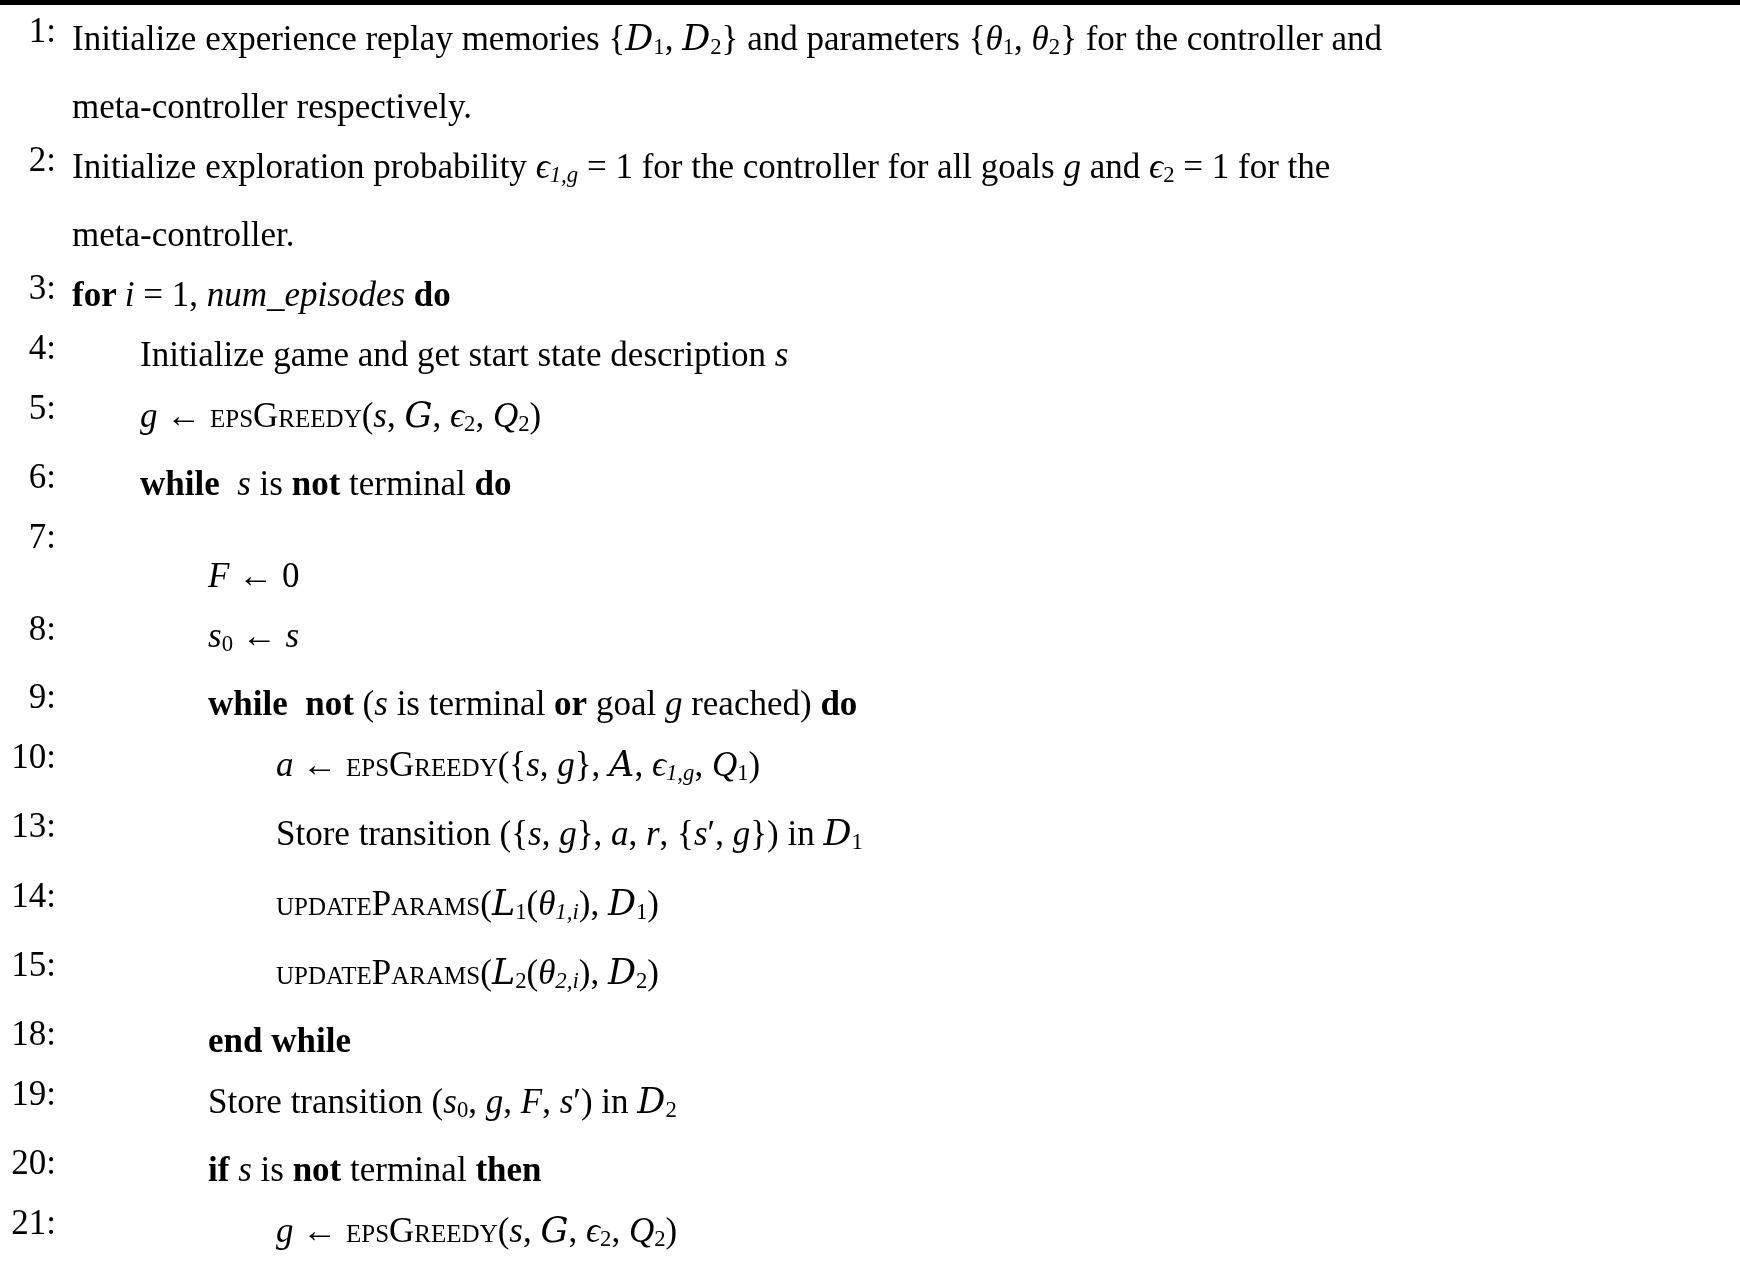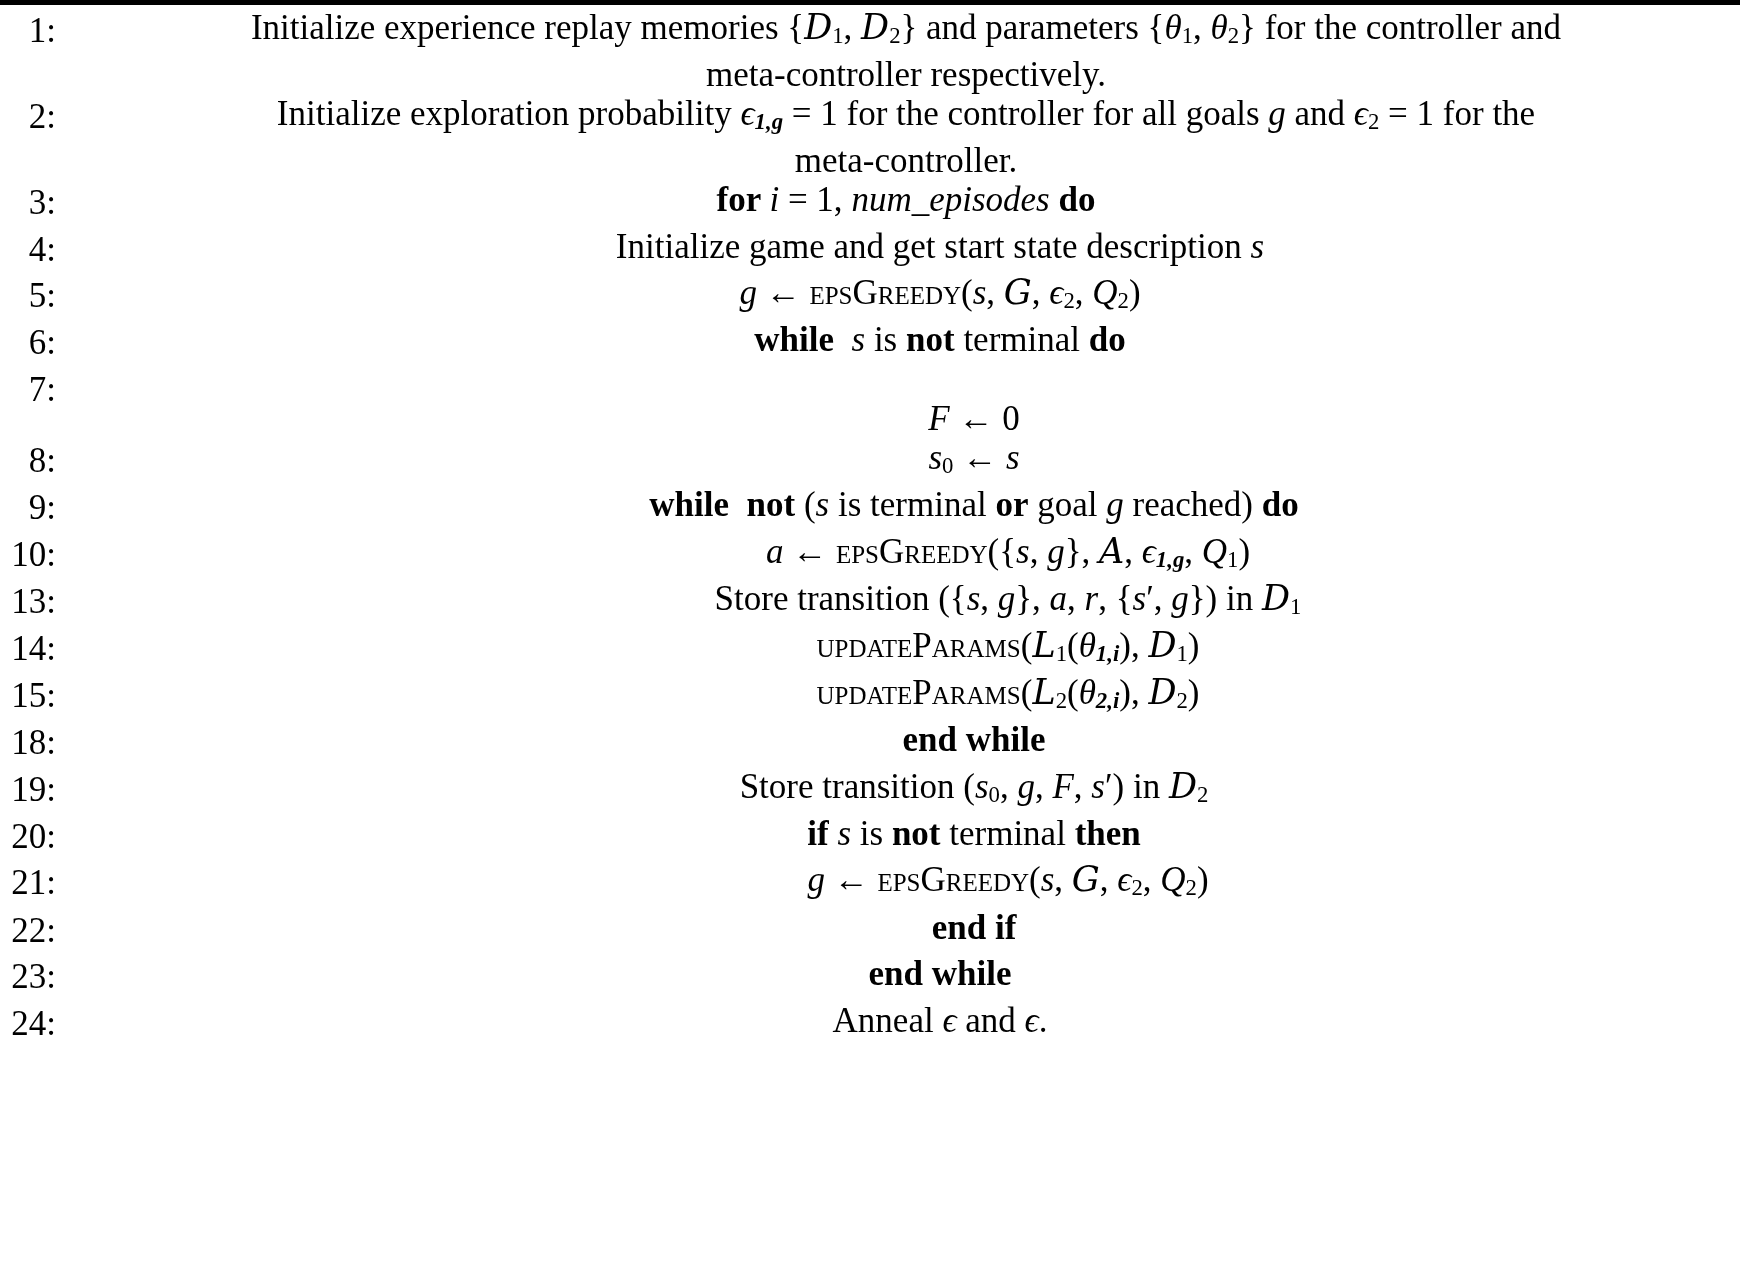--- a/index.html
+++ b/index.html
@@ -21,32 +21,31 @@
   }
   .algo-body { padding-top: 3px; }
   .row { display: flex; }
   .num {
     flex: 0 0 56px;
     text-align: right;
     line-height: 46.6px;
     white-space: pre;
   }
   .content {
-    line-height: 39px;
+    line-height: 60px;
     white-space: pre-wrap;
     flex: 1 1 auto;
-    text-align: center;
   }
   .seg-n  { }
   .seg-b  { font-weight: bold; }
   .seg-i  { font-style: italic; }
   .seg-cal{ font-style: italic; font-family: "DejaVu Serif", "Liberation Serif", serif; }
   .seg-sc { font-variant: small-caps; }
   .seg-sub  { font-size: 65%; vertical-align: -0.18em; }
-  .seg-isub { font-size: 65%; font-style: italic; vertical-align: -0.18em; font-weight: bold; }
+  .seg-isub { font-size: 65%; font-style: italic; vertical-align: -0.18em; }
   .seg-sup  { }
 </style>
 </head>
 <body>
 
 <div class="page">
   <div class="top-rule"></div>
   <div class="algo-body">
       <div class="row">
         <span class="num">1:</span>

